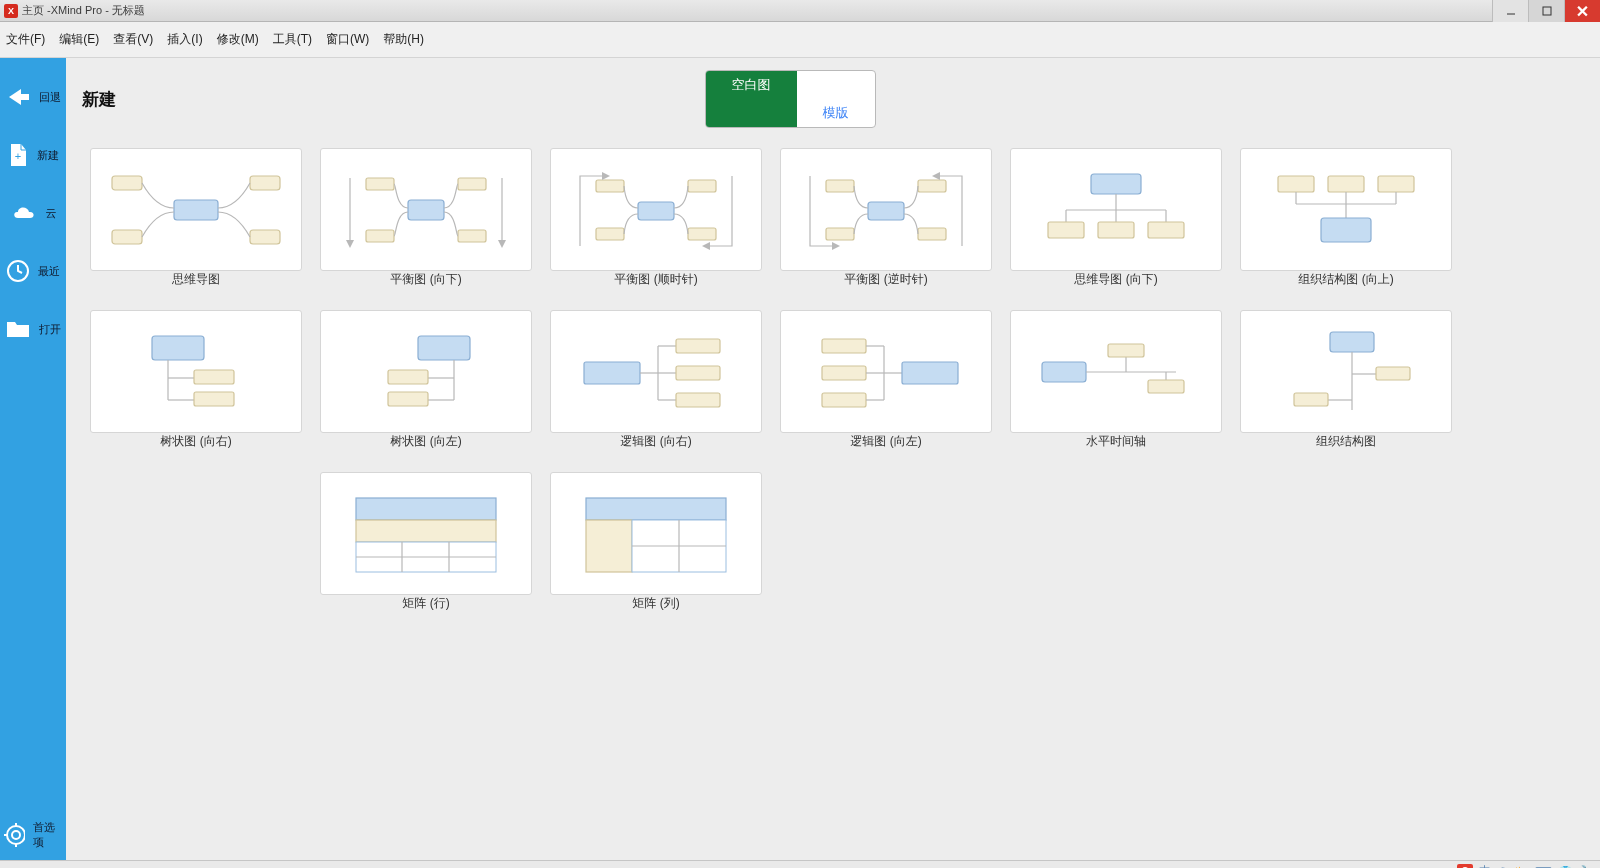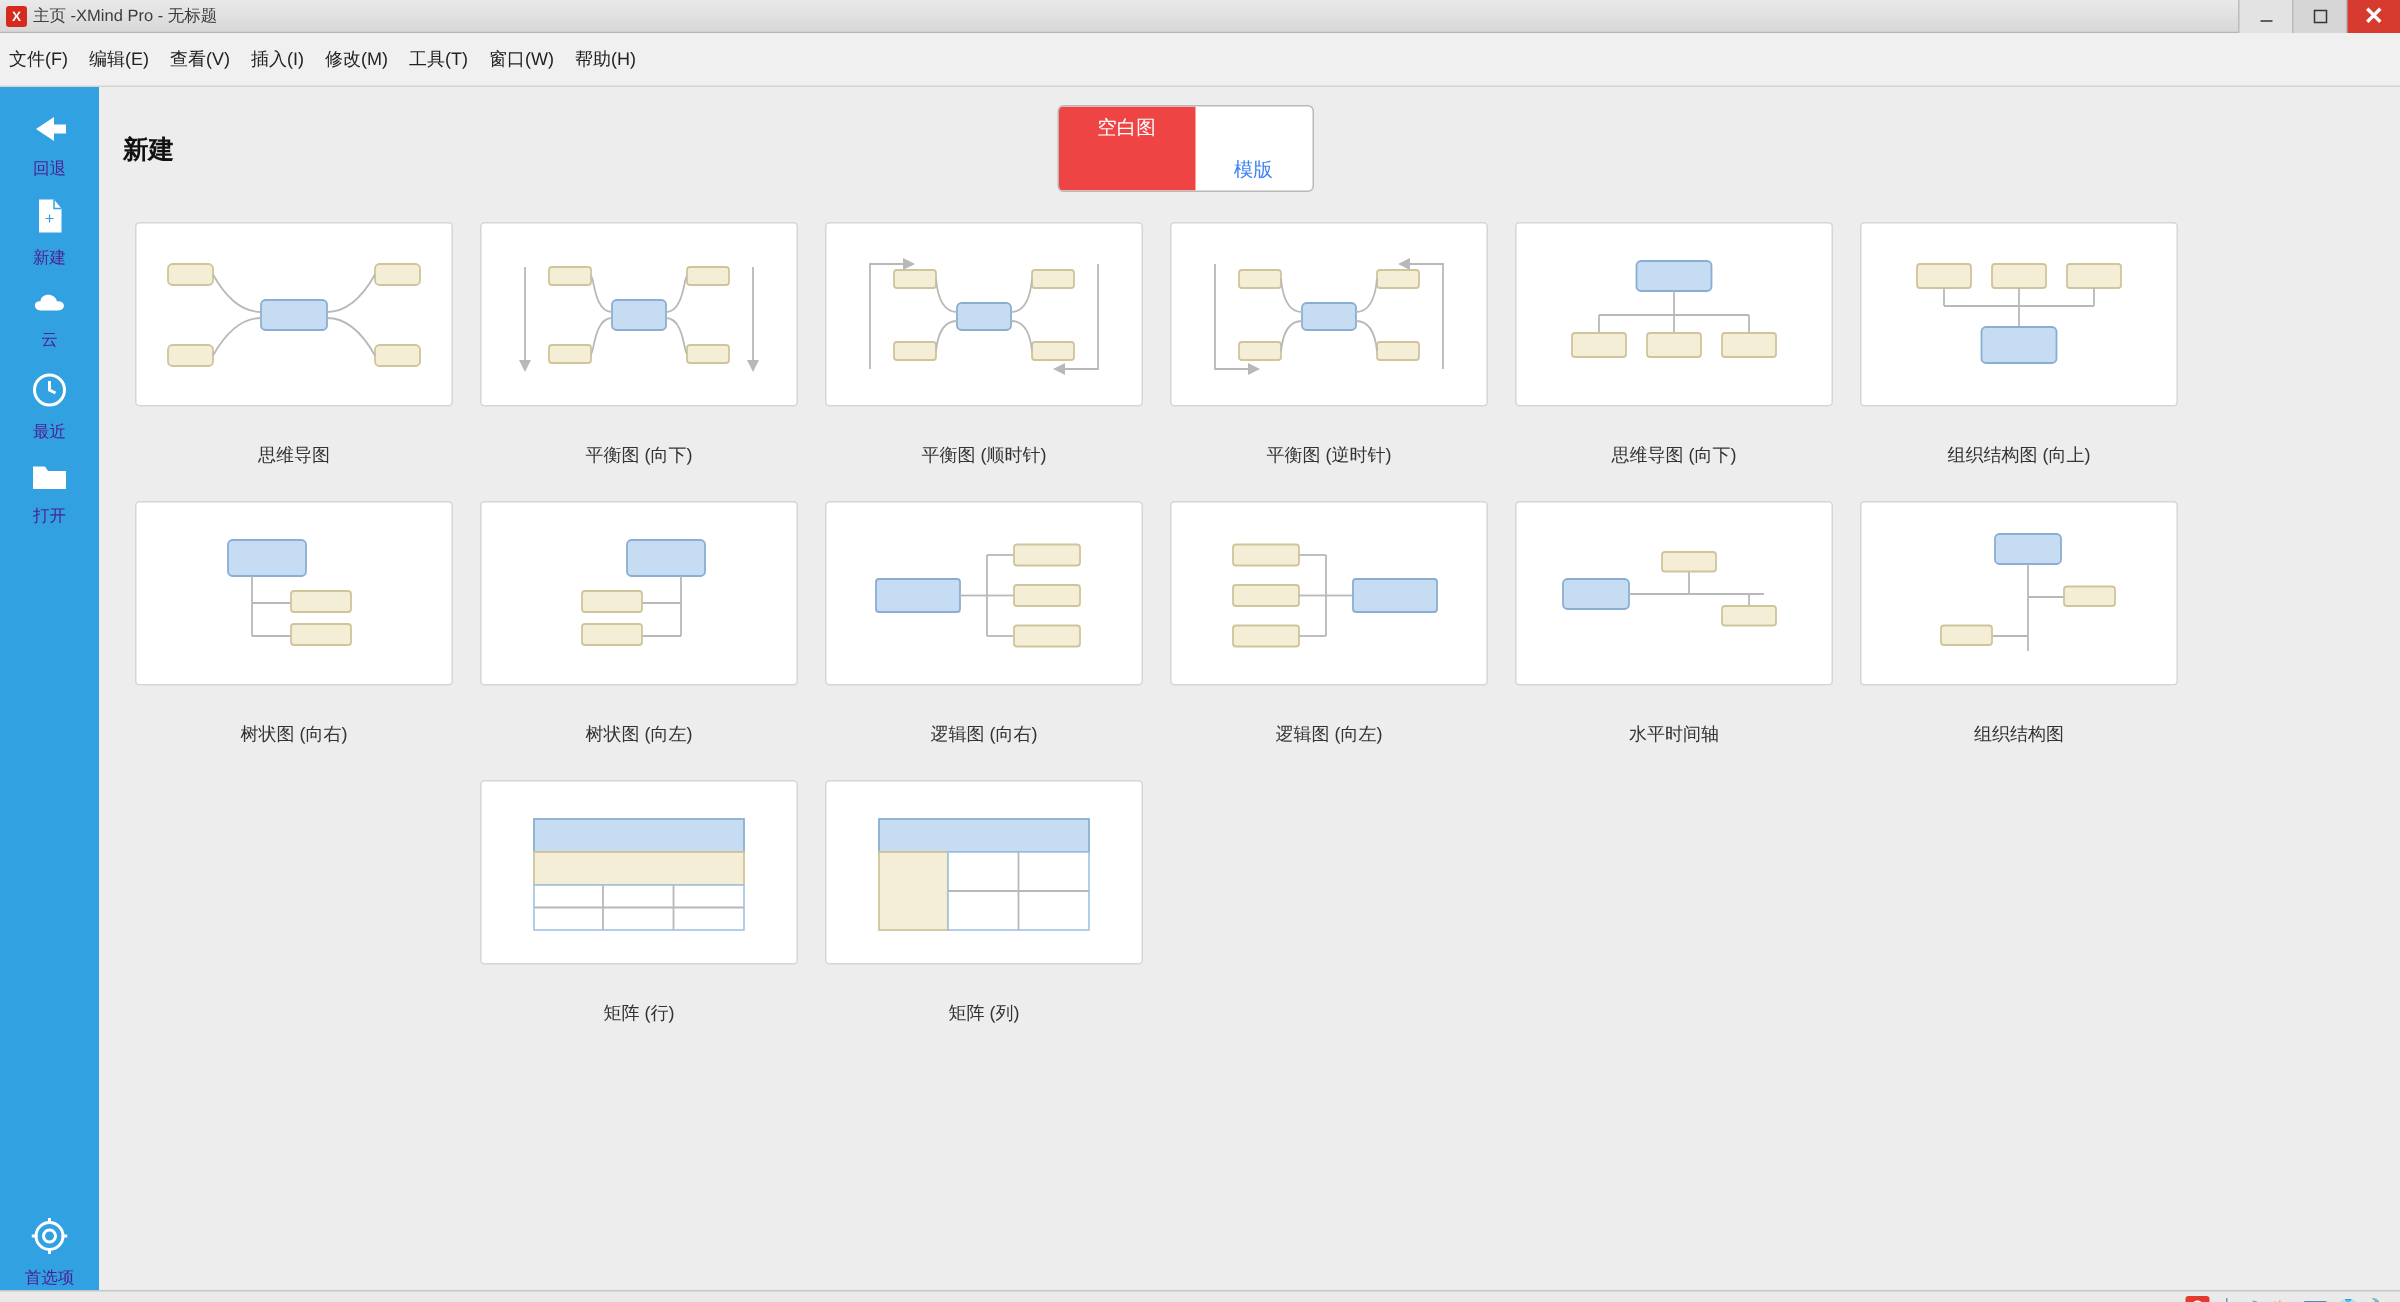--- a/index.html
+++ b/index.html
@@ -11,34 +11,34 @@
 .titlebar .winbtns{position:absolute;right:0;top:0;display:flex;height:22px;}
 .winbtn{width:36px;height:100%;display:flex;align-items:center;justify-content:center;border-left:1px solid #bcbcbc;cursor:pointer;}
 .winbtn.min{background:#e3e3e3;} .winbtn.max{background:#d6d6d6;} .winbtn.close{background:#d73a2f;color:#fff;font-weight:bold;}
 
 .menubar{height:36px;background:#f0f0f0;display:flex;align-items:center;padding:0 6px;gap:14px;border-bottom:1px solid #d4d4d4;}
 .menubar span{font-size:12px;color:#222;cursor:pointer;}
 
 .workspace{display:flex;height:calc(100% - 44px - 22px);}
 
 .sidebar{width:66px;background:#32a1e2;display:flex;flex-direction:column;align-items:center;padding-top:14px;gap:8px;position:relative;}
-.sidebtn{width:58px;height:50px;display:flex;flex-direction:column;align-items:center;justify-content:center;gap:8px;color:#4c1d95;cursor:pointer;border-radius:3px;}
+.sidebtn{width:58px;height:50px;display:flex;flex-direction:row;align-items:center;justify-content:center;gap:8px;color:#0f172a;cursor:pointer;border-radius:3px;}
 .sidebtn .lbl{font-size:11px;}
 .sidebar .bottom{position:absolute;bottom:0;}
 
 .main{flex:1;background:#ededed;display:flex;flex-direction:column;overflow:auto;}
 .header{display:flex;align-items:center;padding:12px 16px 6px;}
 .header h2{font-size:17px;font-weight:bold;color:#111;}
 .segment{margin:0 auto;display:flex;border:1px solid #b9b9b9;border-radius:4px;overflow:hidden;background:#fff;}
 .segbtn{padding:5px 26px;font-size:13px;cursor:pointer;}
-.segbtn.active{background:#ef4444;color:#fff;}
+.segbtn.active{background:#15803d;color:#fff;}
 .segbtn:not(.active){color:#3b82f6;margin-top:28px;}
 
 .grid{display:grid;grid-template-columns:repeat(6,212px);gap:22px 18px;padding:14px 24px;justify-content:start;}
-.tile{display:flex;flex-direction:column;align-items:center;gap:24px;cursor:pointer;}
+.tile{display:flex;flex-direction:column;align-items:center;gap:0;cursor:pointer;}
 .tile .thumb{width:212px;height:123px;background:#fff;border:1px solid #d6d6d6;border-radius:3px;display:flex;align-items:center;justify-content:center;}
 .tile .thumb svg{width:180px;height:100px;}
 .tile .cap{font-size:12px;color:#333;}
 
 .taskbar{height:22px;background:#eaeaea;border-top:1px solid #c6c6c6;position:relative;}
 .tray{position:absolute;right:6px;top:2px;display:flex;gap:6px;align-items:center;font-size:12px;}
 .tray .ime{width:16px;height:16px;background:#e33b2d;border-radius:2px;color:#fff;display:flex;align-items:center;justify-content:center;font-size:10px;font-weight:bold;}
 .tray span{color:#5a86b3;}
 
 

